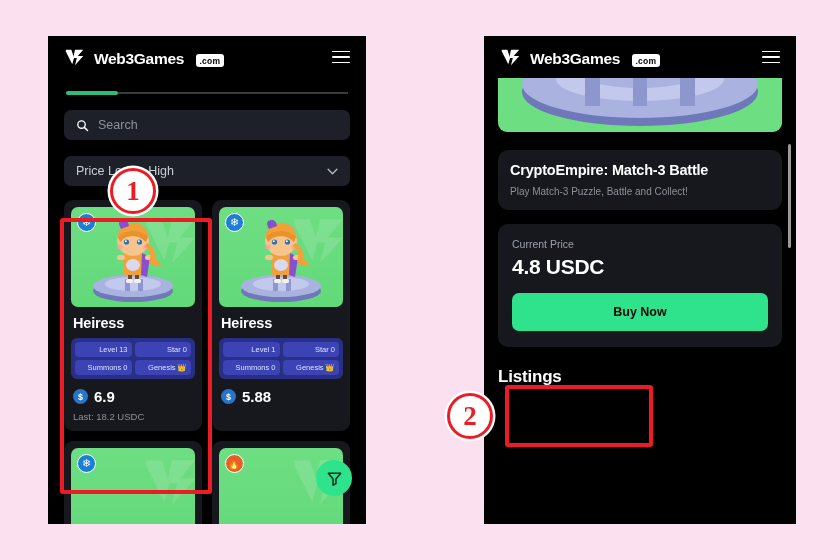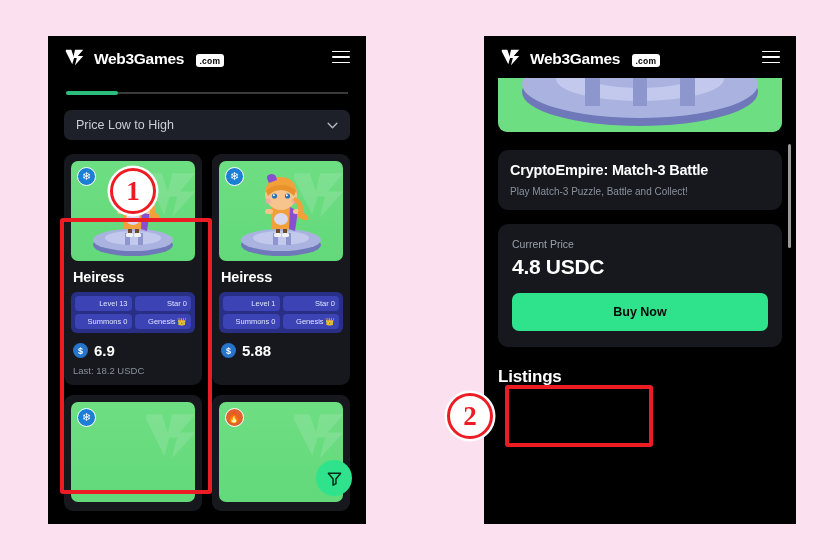--- a/index.html
+++ b/index.html
@@ -206,20 +206,27 @@
           <i></i>
       </div>
     </div>
 
     <div class="left-body">
 
       <div class="tabbar">
         <div class="active-underline"></div>
       </div>
 
+      <div class="field">
+        <svg class="search-ico" viewBox="0 0 16 16">
+          <circle cx="6.8" cy="6.8" r="4.6" fill="none" stroke="#fff" stroke-width="1.6"></circle>
+          <line x1="10.3" y1="10.3" x2="14.2" y2="14.2" stroke="#fff" stroke-width="1.8" stroke-linecap="round"></line>
+        </svg>
+        <span class="ph">Search</span>
+      </div>
 
       <div class="field">
         <span class="val">Price Low to High</span>
         <svg class="chev" viewBox="0 0 12 8">
           <polyline points="1,1.5 6,6.5 11,1.5" fill="none" stroke="#b7bcc4" stroke-width="1.5" stroke-linecap="round" stroke-linejoin="round"></polyline>
         </svg>
       </div>
 
       <div class="grid">
 

